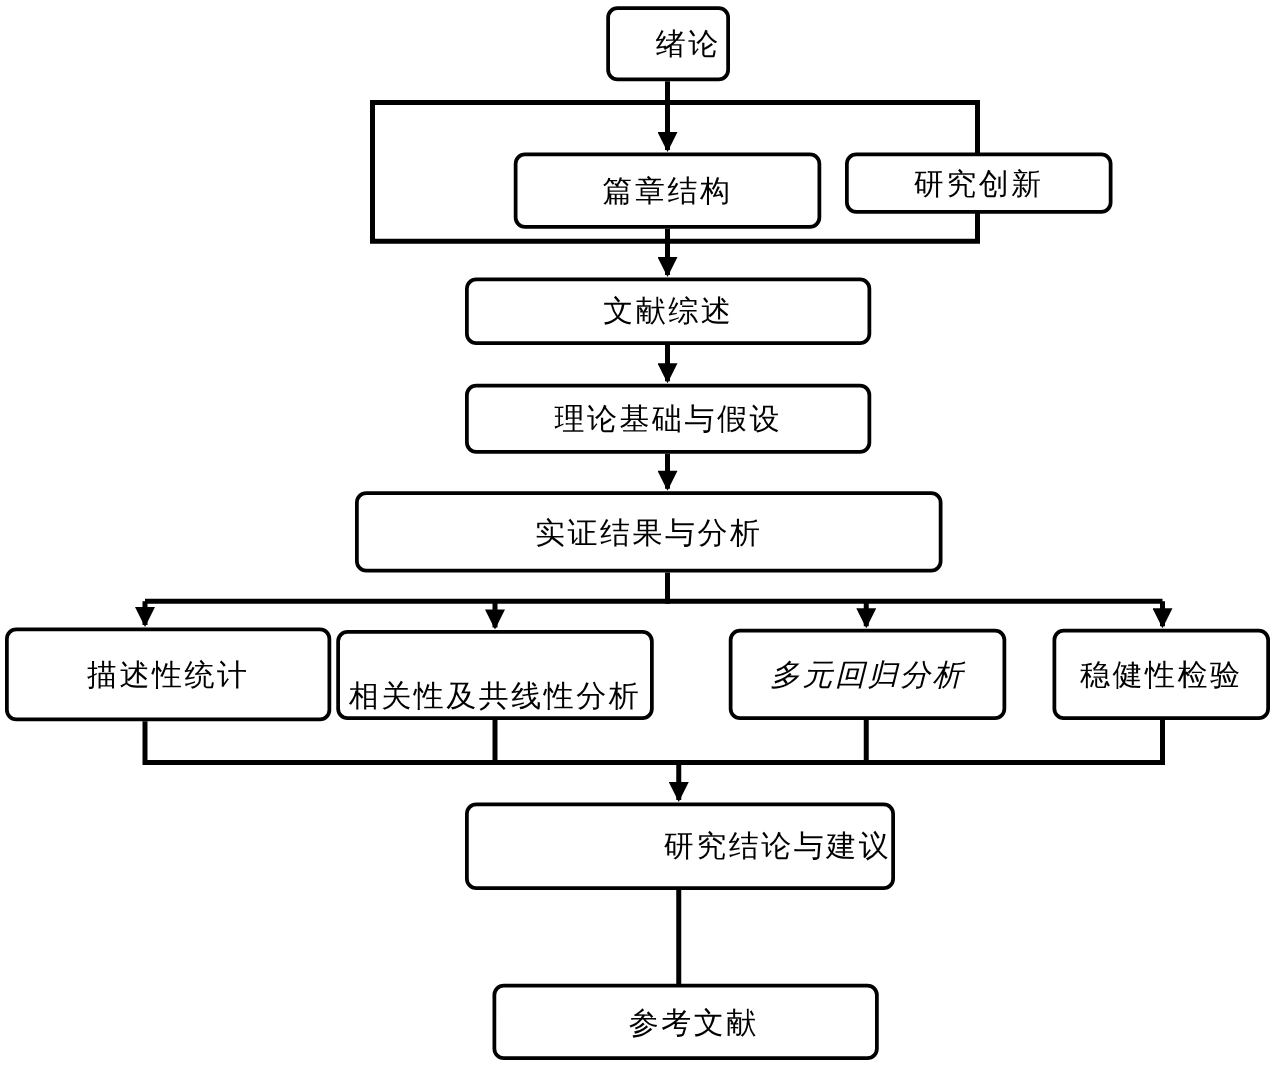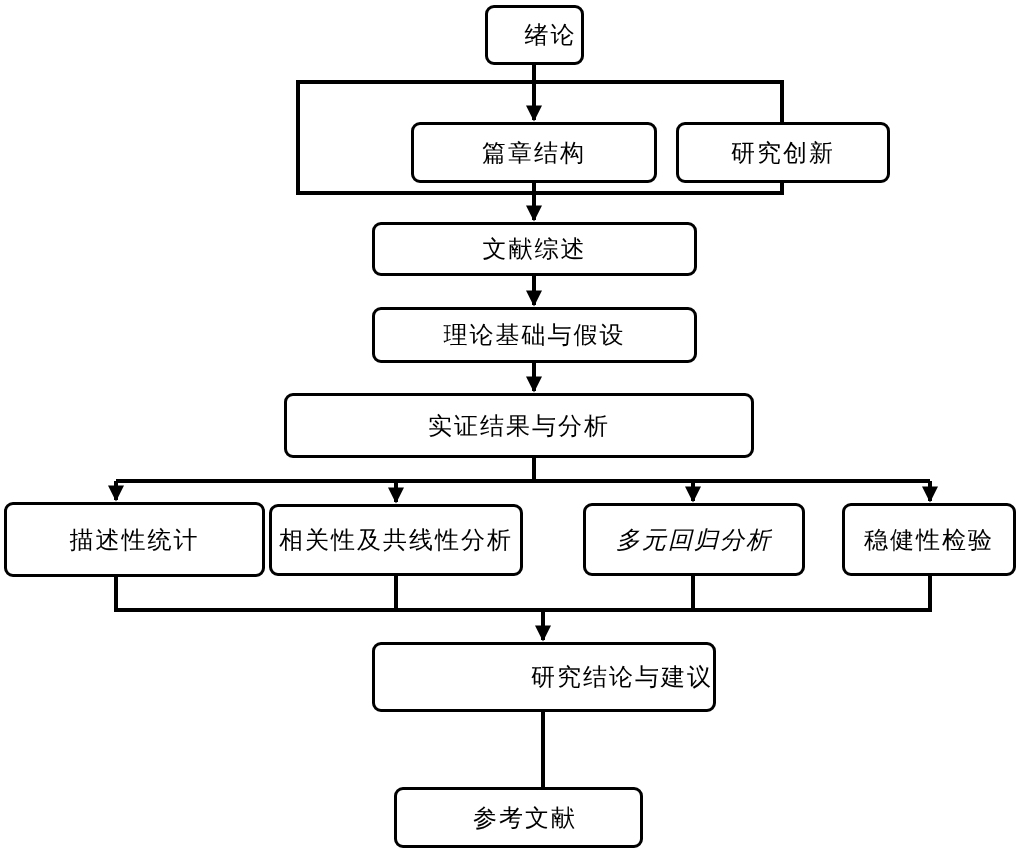--- a/index.html
+++ b/index.html
@@ -72,53 +72,53 @@
 
   <div class="node" style="left:485px; top:5px;  width:99px;  height:60px;padding-left:32px;">
     <span>绪论</span>
   </div>
 
 
   <div class="node" style="left:411px; top:122px; width:246px; height:61px;">
     <span>篇章结构</span>
   </div>
 
-  <div class="node" style="left:676px; top:122px; width:214px; height:61px;">
+  <div class="node" style="left:676px; top:122px; width:214px; height:49px;">
     <span>研究创新</span>
   </div>
 
   <div class="node" style="left:372px; top:222px; width:325px; height:54px;">
     <span>文献综述</span>
   </div>
 
   <div class="node" style="left:372px; top:307px; width:325px; height:56px;">
     <span>理论基础与假设</span>
   </div>
 
   <div class="node" style="left:284px; top:393px; width:470px; height:65px;text-align:right;">
     <span>实证结果与分析</span>
   </div>
 
   <div class="node" style="left:4px;   top:502px; width:261px; height:75px;align-items:center;">
     <span>描述性统计</span>
   </div>
 
-  <div class="node" style="left:269px; top:504px; width:254px; height:72px;">
+  <div class="node" style="left:269px; top:504px; width:254px; height:72px;align-items:flex-end;">
     <span>相关性及共线性分析</span>
   </div>
 
   <div class="node" style="left:583px; top:503px; width:222px; height:73px;font-style:italic;">
     <span>多元回归分析</span>
   </div>
 
   <div class="node" style="left:842px; top:503px; width:174px; height:73px;">
     <span>稳健性检验</span>
   </div>
 
   <div class="node" style="left:372px; top:642px; width:344px; height:70px;justify-content:flex-end;">
     <span>研究结论与建议</span>
   </div>
 
-  <div class="node" style="left:394px; top:787px; width:249px; height:61px;padding-left:13px;">
+  <div class="node" style="left:394px; top:787px; width:309px; height:61px;padding-left:13px;">
     <span>参考文献</span>
   </div>
 
 </div>
 
 </body></html>

